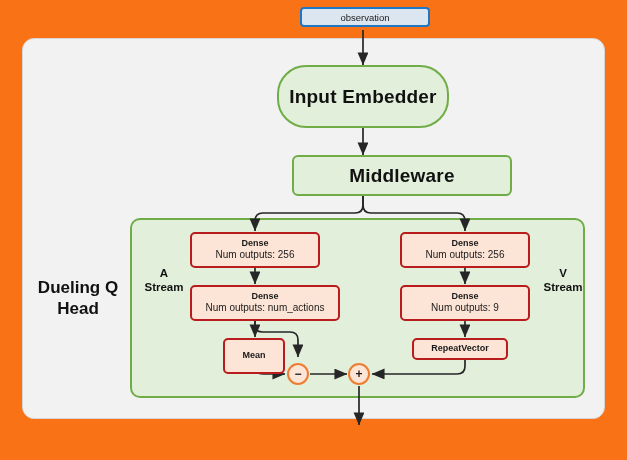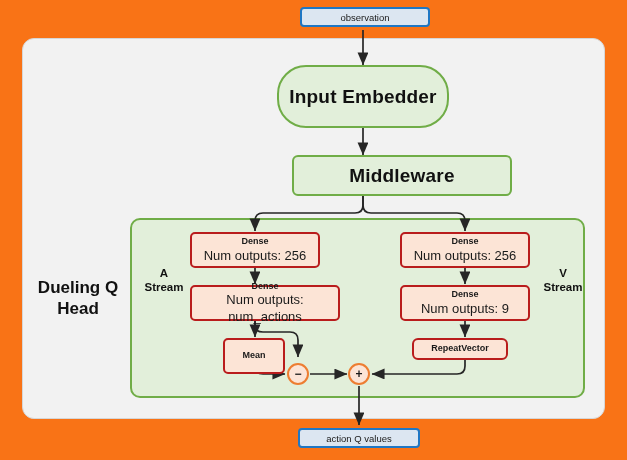--- a/index.html
+++ b/index.html
@@ -49,21 +49,21 @@
     border: 2px solid #b91c1c;
     border-radius: 5px;
     color: #1a1a1a;
     line-height: 1.25;
   }
   .orange-box .ob-title {
     font-size: 9px;
     font-weight: bold;
   }
   .orange-box .ob-sub {
-    font-size: 13px;
+    font-size: 10px;
   }
   .orange-box.single .ob-title {
     font-size: 9px;
     font-weight: bold;
   }
   
   .op-circle {
     position: absolute;
     width: 22px;
     height: 22px;
@@ -233,29 +233,26 @@
   <div class="node orange-box" style="left:400px; top:232px; width:130px; height:36px;">
     <span class="ob-title">Dense</span>
     <span class="ob-sub">Num outputs: 256</span>
   </div>
 
   <div class="node orange-box" style="left:400px; top:285px; width:130px; height:36px;">
     <span class="ob-title">Dense</span>
     <span class="ob-sub">Num outputs: 9</span>
   </div>
 
-  <div class="node orange-box single" style="left:412px; top:338px; width:96px; height:22px;border-radius:6px;">
+  <div class="node orange-box single" style="left:412px; top:338px; width:96px; height:22px;">
     <span class="ob-title">RepeatVector</span>
   </div>
 
   <div class="op-circle" style="left:287px; top:363px;">
     <span>−</span>
   </div>
 
   <div class="op-circle" style="left:348px; top:363px;">
     <span>+</span>
   </div>
 
-  <div class="node io-box" style="left:298px; top:428px; width:122px; height:20px;">
-    <span>action Q values</span>
-  </div>
 
 </div>
 
 </body></html>

